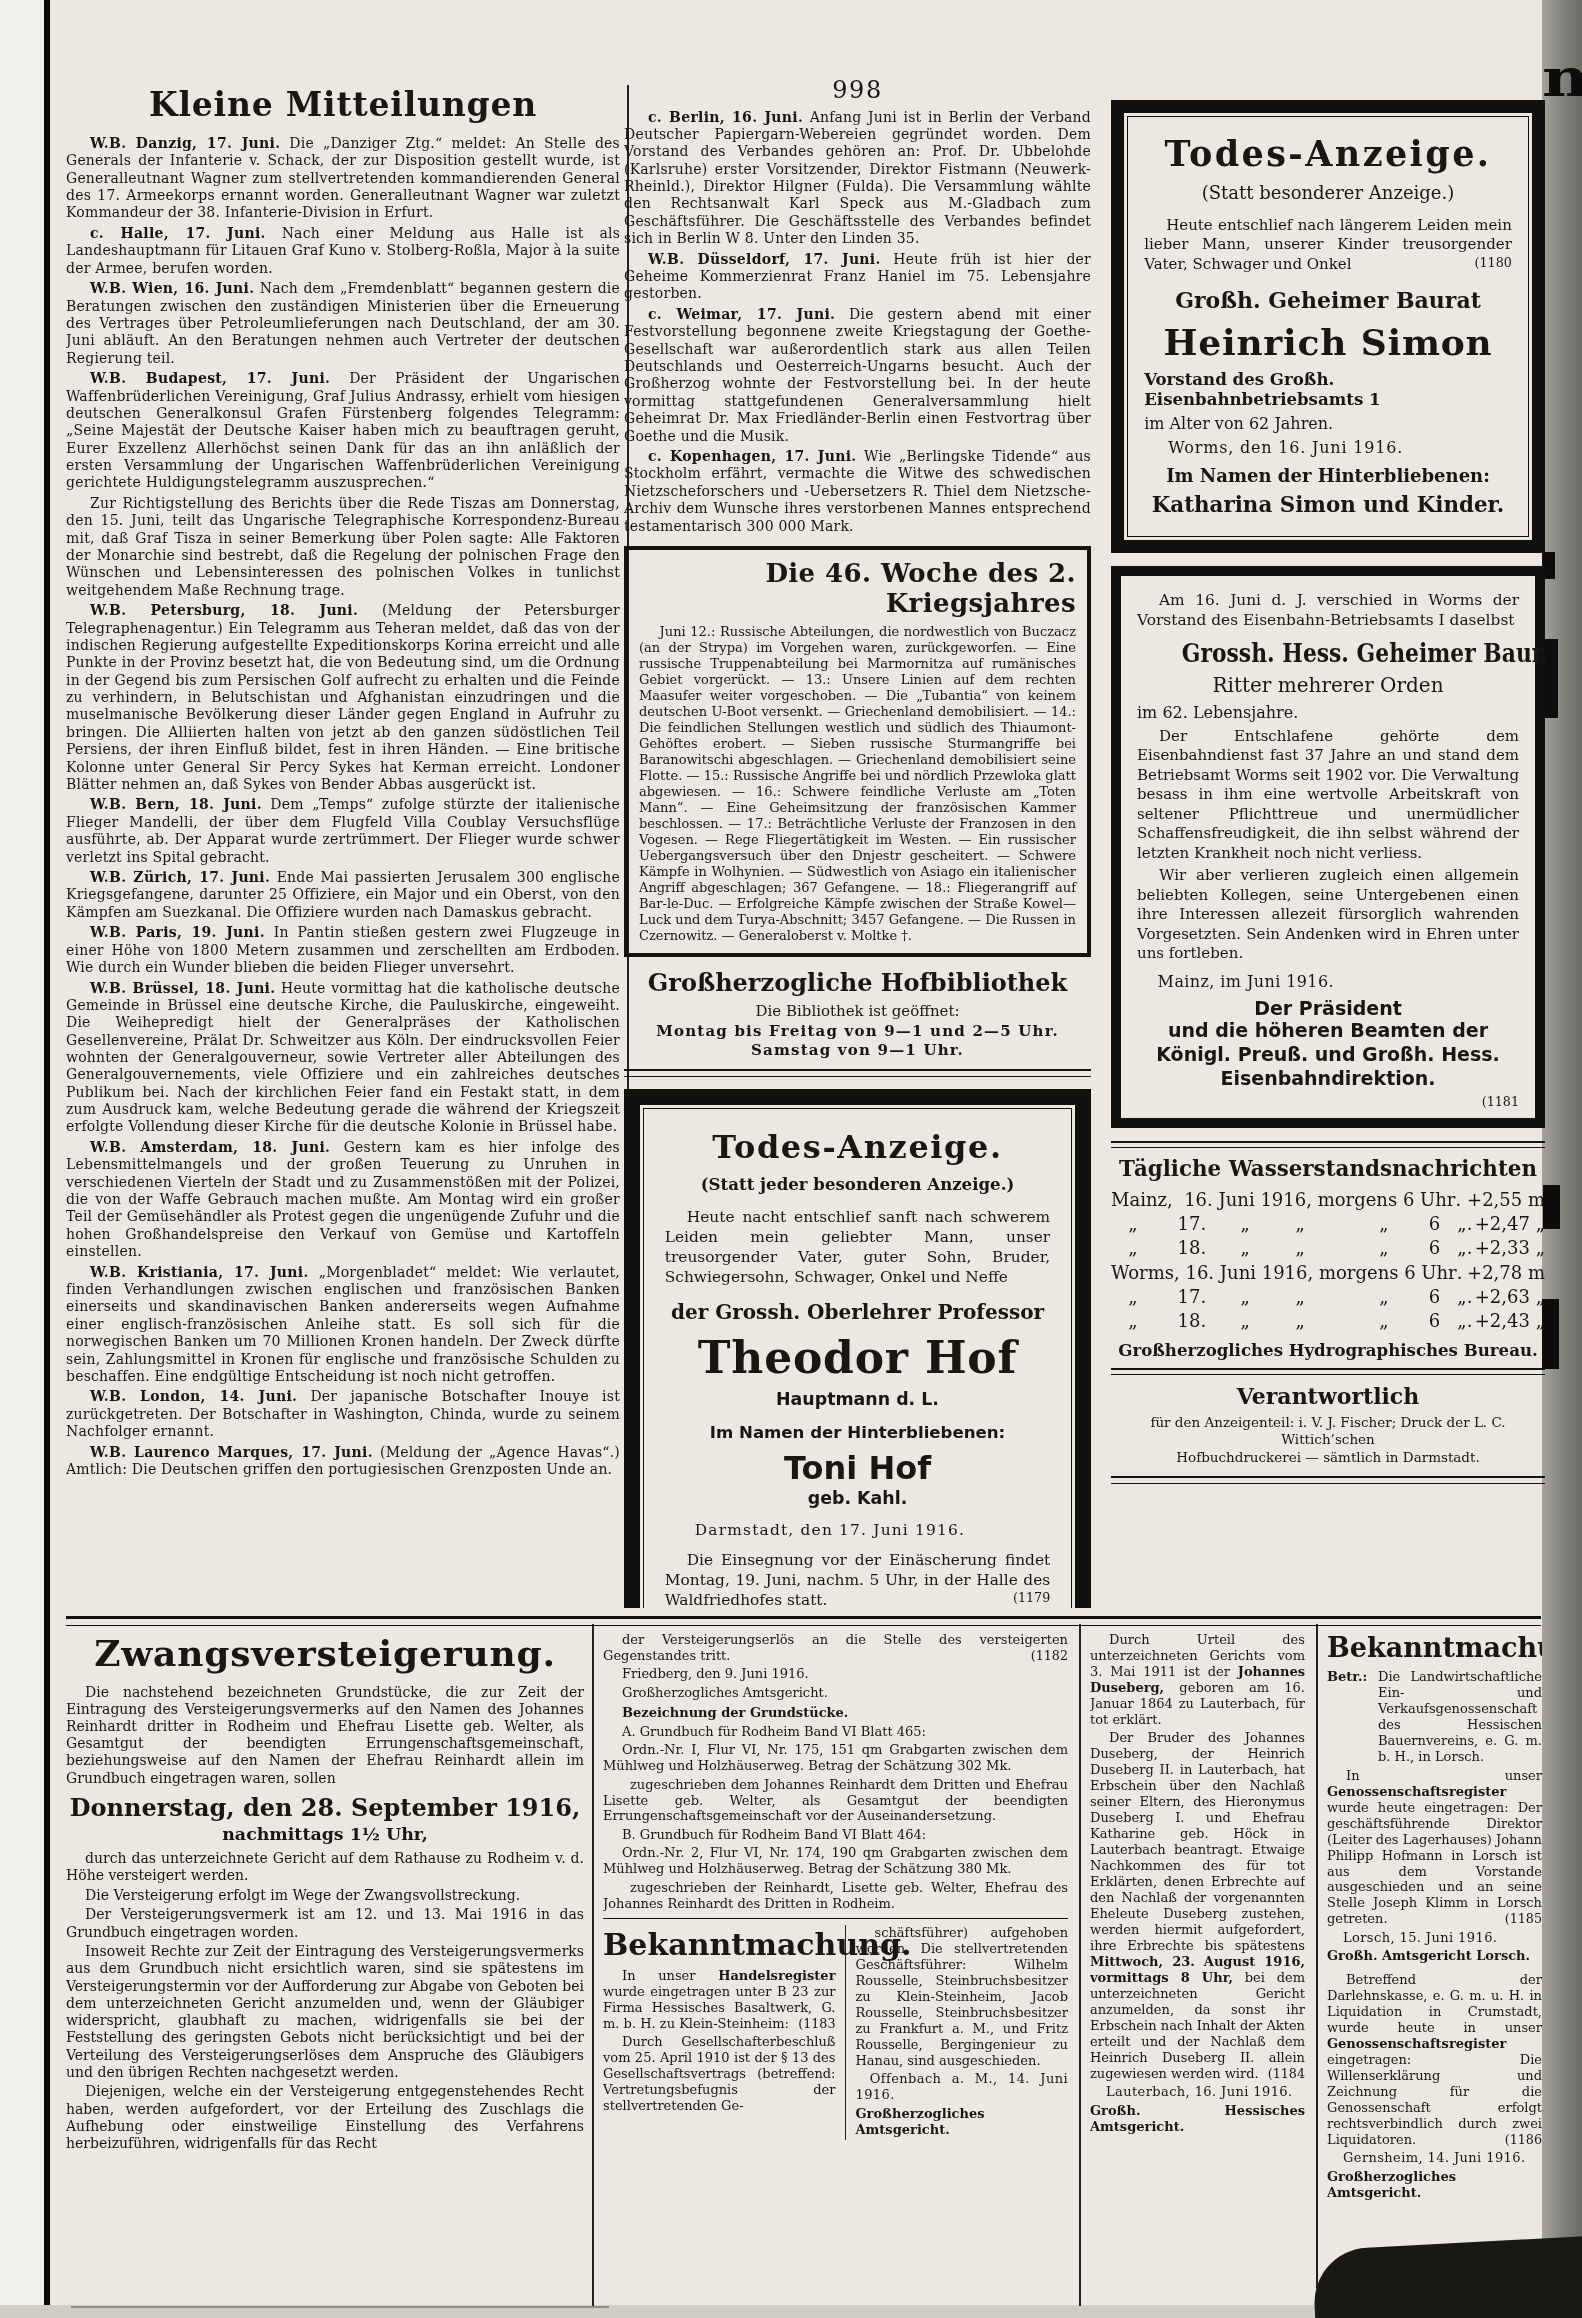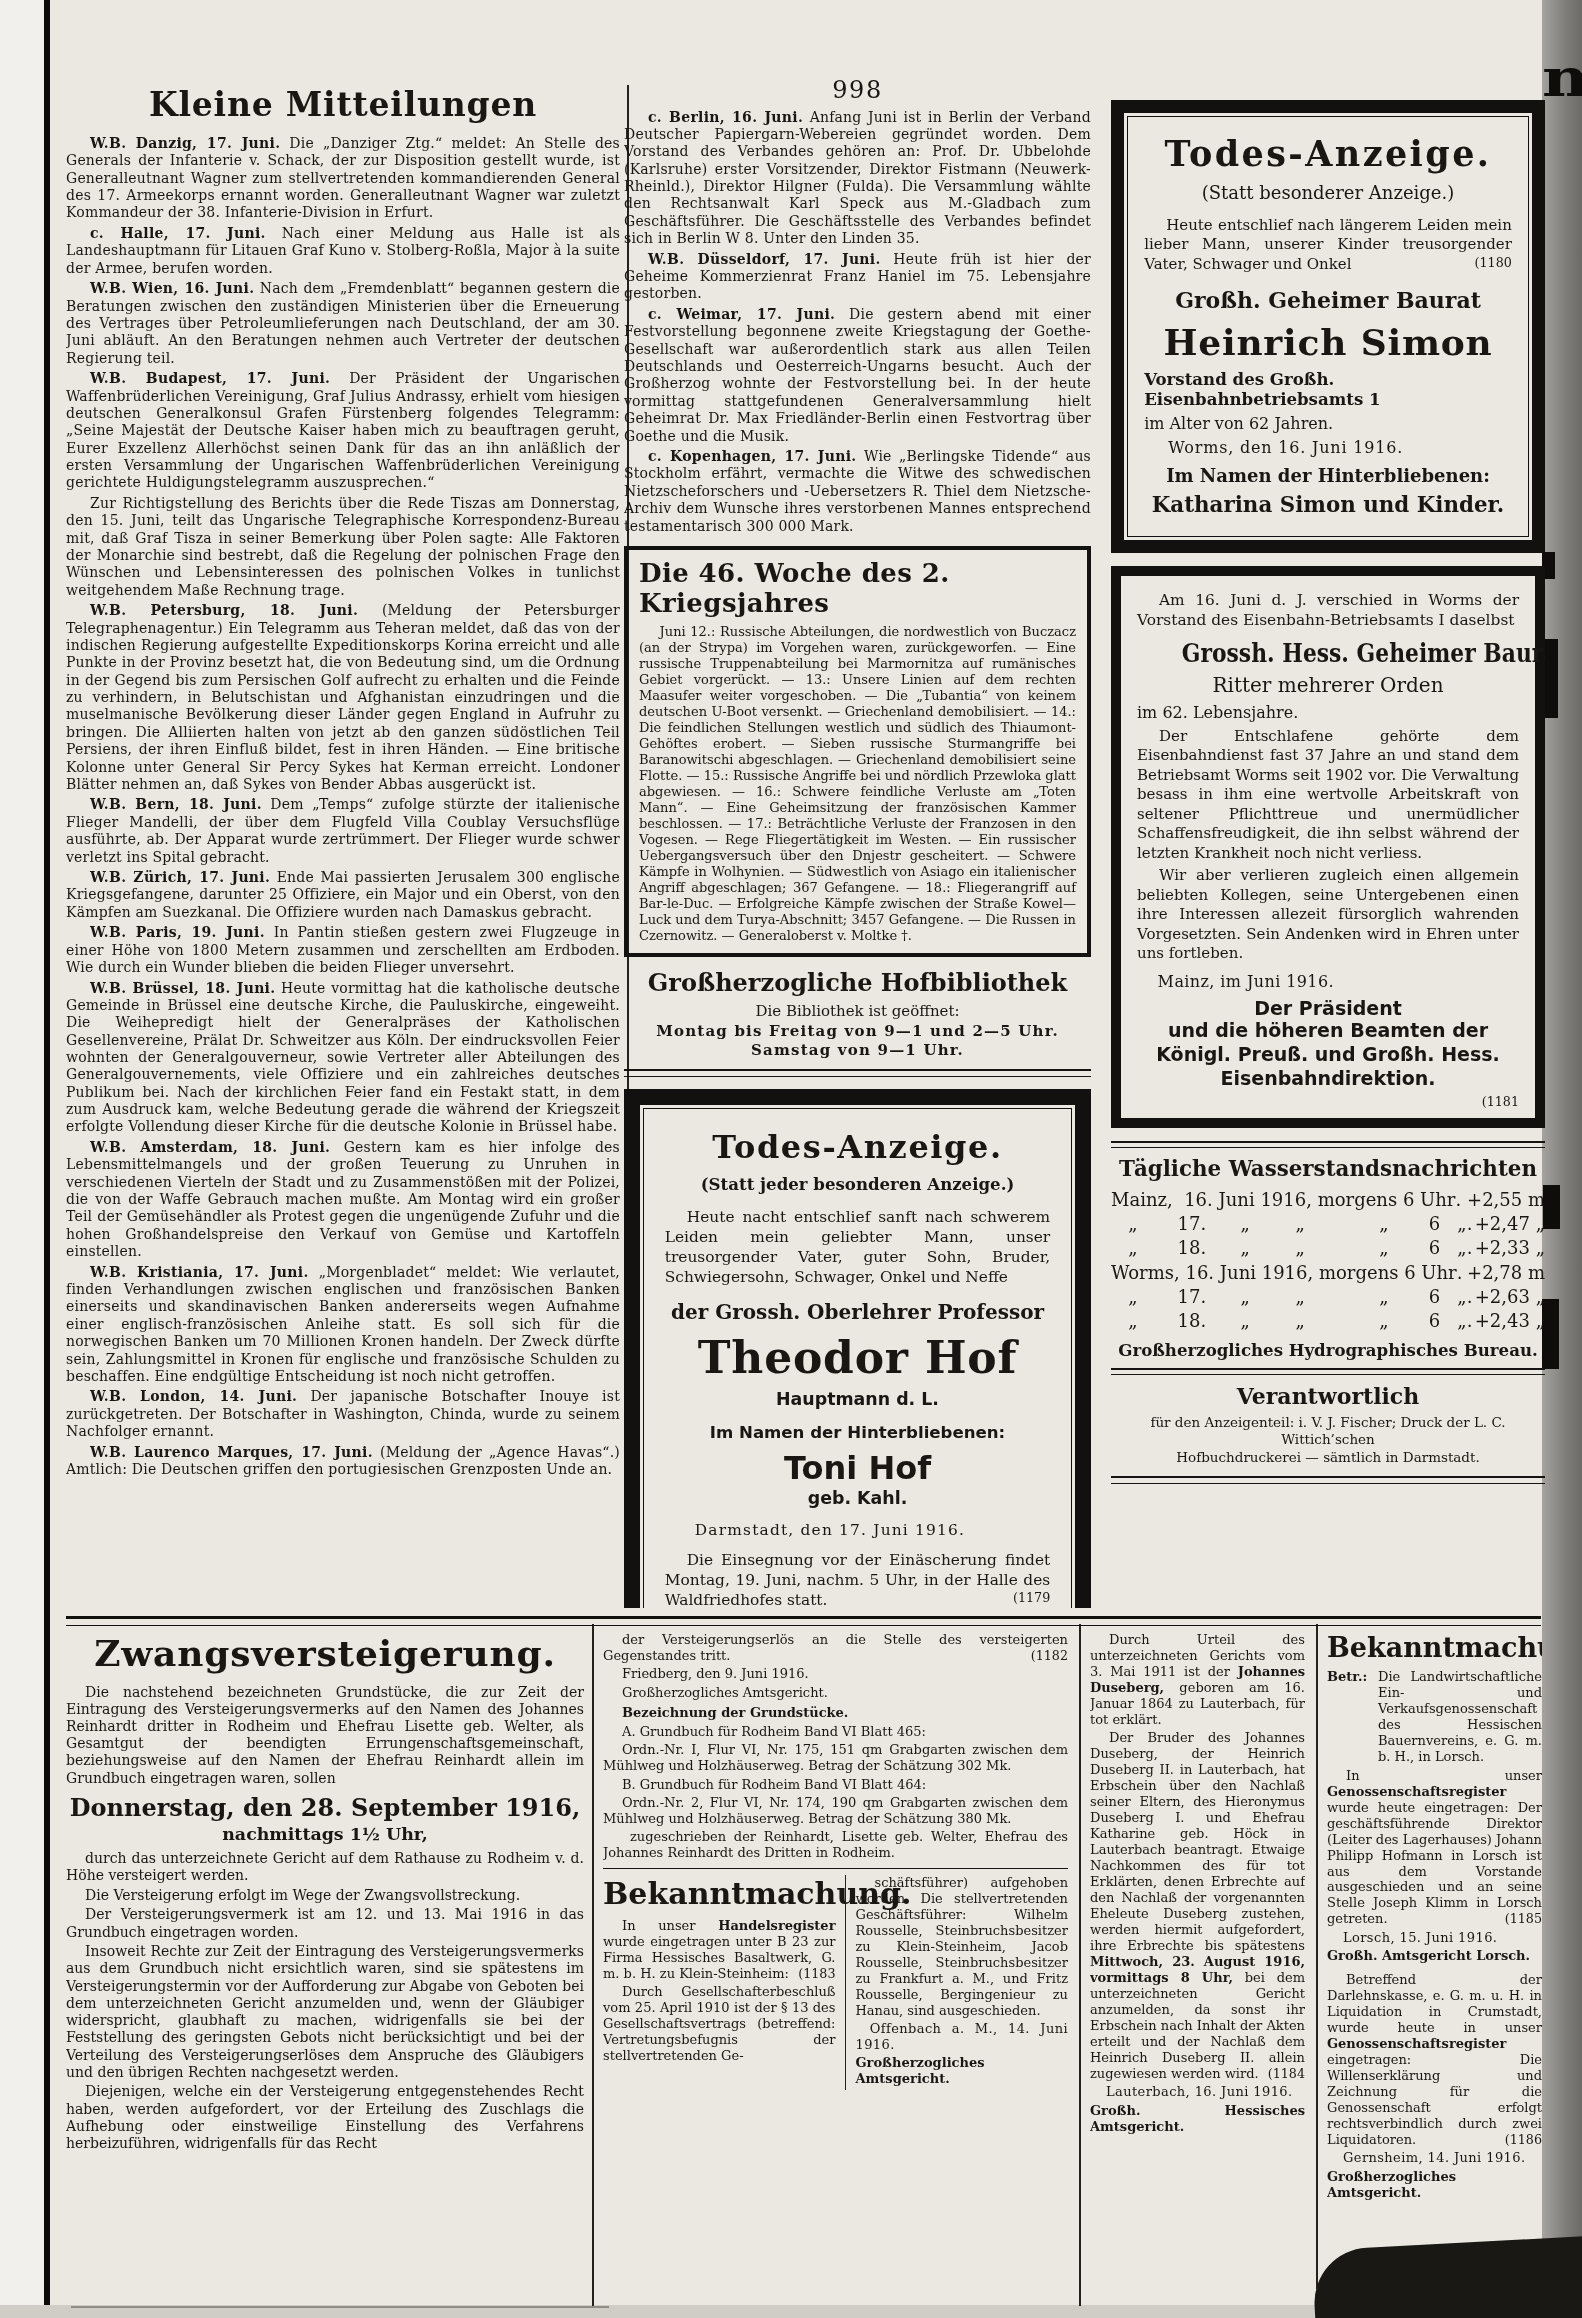--- a/index.html
+++ b/index.html
@@ -36,21 +36,21 @@
   .news b{letter-spacing:0.3px;}
   .small{font-size:13.5px;line-height:1.22;text-align:justify;text-indent:22px;}
   .noindent{text-indent:0;}
   .refnum{float:right;font-size:12.7px;text-indent:0;}
 
   .page-num{text-align:center;font-size:24px;letter-spacing:1.6px;margin:0 0 4.7px 0;}
   .km-title{font-size:33px;font-weight:bold;text-align:center;letter-spacing:0.8px;margin:0 0 11px 0;}
 
   
   .kriegsbox{margin-top:11px;border:4.7px solid #141210;padding:8px 11px 6.3px;}
-  .kb-title{font-size:26px;font-weight:bold;text-align:left;letter-spacing:0.4px;margin:0 0 6.3px 0;}
+  .kb-title{font-size:26px;font-weight:bold;text-align:right;letter-spacing:0.4px;margin:0 0 6.3px 0;}
   .kb-text{font-size:13px;line-height:1.23;text-align:justify;text-indent:20.6px;}
 
   
   .hofbib{text-align:center;padding:11px 0 8px;}
   .hb-title{font-size:24px;font-weight:bold;margin:0 0 4.7px 0;}
   .hb-line{font-size:15px;margin:0 0 1.6px 0;}
   .hb-bold{font-weight:bold;letter-spacing:1.2px;}
 
   
   .frame{border:16px solid #131110;padding:3.2px;margin-top:12.7px;}
@@ -266,20 +266,21 @@
   <p class="small" style="font-size:14px;">Diejenigen, welche ein der Versteigerung entgegenstehendes Recht haben, werden aufgefordert, vor der Erteilung des Zuschlags die Aufhebung oder einstweilige Einstellung des Verfahrens herbeizuführen, widrigenfalls für das Recht</p>
 </div>
 
 <div class="col colnarrow" style="left:603px;top:1632px;width:465px;height:677px;">
   <p class="small noindent"><span>der Versteigerungserlös an die Stelle des versteigerten Gegenstandes tritt.</span> <span class="refnum">(1182</span></p>
   <p class="small dateline">Friedberg, den 9. Juni 1916.</p>
   <p class="small court-right">Großherzogliches Amtsgericht.</p>
   <p class="b-center">Bezeichnung der Grundstücke.</p>
   <p class="small">A. Grundbuch für Rodheim Band VI Blatt 465:</p>
   <p class="small">Ordn.-Nr. I, Flur VI, Nr. 175, 151 qm Grabgarten zwischen dem Mühlweg und Holzhäuserweg. Betrag der Schätzung 302 Mk.</p>
+  <p class="small" style="text-indent:27px;">zugeschrieben dem Johannes Reinhardt dem Dritten und Ehefrau Lisette geb. Welter, als Gesamtgut der beendigten Errungenschaftsgemeinschaft vor der Auseinandersetzung.</p>
   <p class="small">B. Grundbuch für Rodheim Band VI Blatt 464:</p>
   <p class="small">Ordn.-Nr. 2, Flur VI, Nr. 174, 190 qm Grabgarten zwischen dem Mühlweg und Holzhäuserweg. Betrag der Schätzung 380 Mk.</p>
   <p class="small" style="text-indent:27px;">zugeschrieben der Reinhardt, Lisette geb. Welter, Ehefrau des Johannes Reinhardt des Dritten in Rodheim.</p>
   <div class="rule-single" style="margin:6.3px 0 0;"></div>
   <div class="bek-cols">
     <div class="bek-left">
       <h3 class="bek-title">Bekanntmachung.</h3>
       <p class="small noindent"><span>In unser </span><b>Handelsregister</b><span> wurde eingetragen unter B 23 zur Firma Hessisches Basaltwerk, G. m. b. H. zu Klein-Steinheim:</span> <span class="refnum">(1183</span></p>
       <p class="small">Durch Gesellschafterbeschluß vom 25. April 1910 ist der § 13 des Gesellschaftsvertrags (betreffend: Vertretungsbefugnis der stellvertretenden Ge-</p>
     </div>

